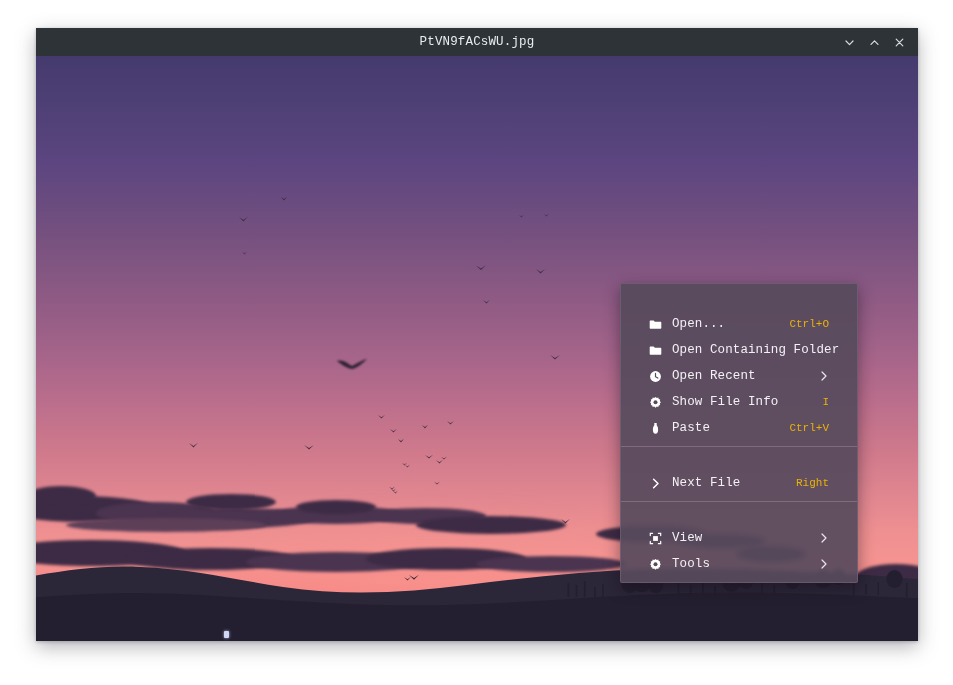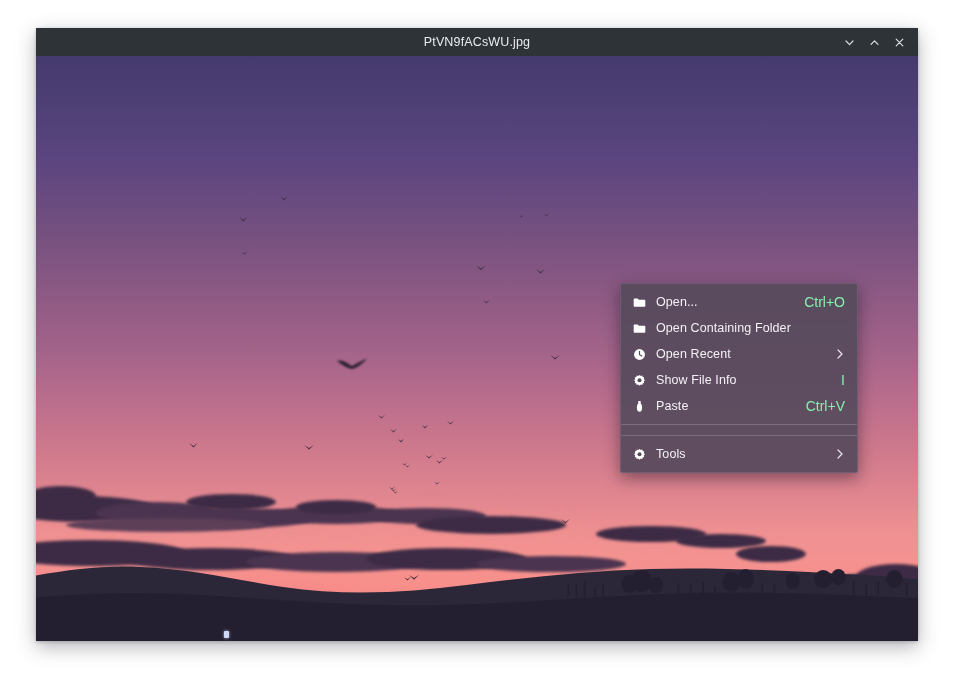--- a/index.html
+++ b/index.html
@@ -19,20 +19,21 @@
   
   #viewer-window {
     position: absolute;
     left: 36px;
     top: 28px;
     width: 882px;
     height: 613px;
     box-shadow: 0 6px 18px rgba(60,60,70,0.38), 0 1px 3px rgba(60,60,70,0.28);
     overflow: hidden;
     background: #2e3338;
+    font-family: Liberation Mono, monospace;
   }
 
   
   #title-bar {
     position: relative;
     height: 28px;
     background: #2e3338;
     display: flex;
     align-items: center;
     justify-content: center;
@@ -149,21 +150,21 @@
     left: 584px;
     top: 227px;
     width: 236px;
     background: rgba(87,74,92,0.93);
     border: 1px solid rgba(150,130,155,0.30);
     border-radius: 2px;
     box-shadow: 0 5px 16px rgba(20,12,25,0.45);
     padding: 4px 0;
     backdrop-filter: blur(2px);
   }
-  .menu-section { padding: 1px 0; }
+  .menu-section { padding: 1px 16px; margin-top: 22px; }
   .menu-sep {
     height: 1px;
     background: rgba(176,158,180,0.38);
     margin: 4px 0;
   }
   .menu-item {
     display: flex;
     align-items: center;
     height: 26px;
     padding: 0 12px 0 8px;
@@ -181,22 +182,22 @@
   }
   .mi-icon svg { display: block; }
   .mi-label {
     flex: 1;
     font-size: 12.5px;
     color: #f4f1f5;
     white-space: nowrap;
     letter-spacing: 0.1px;
   }
   .mi-accel {
-    font-size: 14px;
-    color: #86efac;
+    font-size: 11px;
+    color: #eab308;
     white-space: nowrap;
     margin-left: 10px;
   }
   .mi-arrow {
     width: 12px;
     min-width: 12px;
     display: flex;
     align-items: center;
     justify-content: flex-end;
     color: #eae4ec;
@@ -521,25 +522,53 @@
               </svg>
           </span>
           <span class="mi-label">Paste</span>
           <span class="mi-accel">Ctrl+V</span>
         </div>
       </div>
 
       <div class="menu-sep"></div>
 
       <div class="menu-section">
+        <div class="menu-item">
+          <span class="mi-icon">
+            <svg width="13" height="13" viewBox="0 0 13 13">
+                <path d="M4.6 2.2 L9.0 6.5 L4.6 10.8" fill="none" stroke="#ffffff" stroke-width="1.5" stroke-linecap="round" stroke-linejoin="round"></path>
+              </svg>
+          </span>
+          <span class="mi-label">Next File</span>
+          <span class="mi-accel">Right</span>
+        </div>
       </div>
 
       <div class="menu-sep"></div>
 
       <div class="menu-section">
+        <div class="menu-item">
+          <span class="mi-icon">
+            <svg width="13" height="13" viewBox="0 0 13 13">
+              <g stroke="#ffffff" stroke-width="1.2" fill="none" stroke-linecap="round">
+                <path d="M1.3 3.6 V1.3 H3.6"></path>
+                  <path d="M9.4 1.3 H11.7 V3.6"></path>
+                <path d="M11.7 9.4 V11.7 H9.4"></path>
+                  <path d="M3.6 11.7 H1.3 V9.4"></path>
+              </g>
+              <rect x="4.1" y="4.1" width="4.8" height="4.8" fill="#ffffff"></rect>
+            </svg>
+          </span>
+          <span class="mi-label">View</span>
+          <span class="mi-arrow">
+            <svg width="10" height="12" viewBox="0 0 10 12">
+                <path d="M3 2 L7 6 L3 10" fill="none" stroke="#eae4ec" stroke-width="1.2" stroke-linecap="round" stroke-linejoin="round"></path>
+              </svg>
+          </span>
+        </div>
 
         <div class="menu-item">
           <span class="mi-icon">
             <svg width="13" height="13" viewBox="0 0 13 13">
               <path d="M6.5 0.9 L7.8 2.0 L9.3 1.6 L9.7 3.1 L11.2 3.5 L10.8 5.0 L11.9 6.3 L10.8 7.6 L11.2 9.1 L9.7 9.5 L9.3 11.0 L7.8 10.6 L6.5 11.7 L5.2 10.6 L3.7 11.0 L3.3 9.5 L1.8 9.1 L2.2 7.6 L1.1 6.3 L2.2 5.0 L1.8 3.5 L3.3 3.1 L3.7 1.6 L5.2 2.0 Z" fill="#ffffff"></path>
               <circle cx="6.5" cy="6.3" r="2.0" fill="#574a5c"></circle>
             </svg>
           </span>
           <span class="mi-label">Tools</span>
           <span class="mi-arrow">

